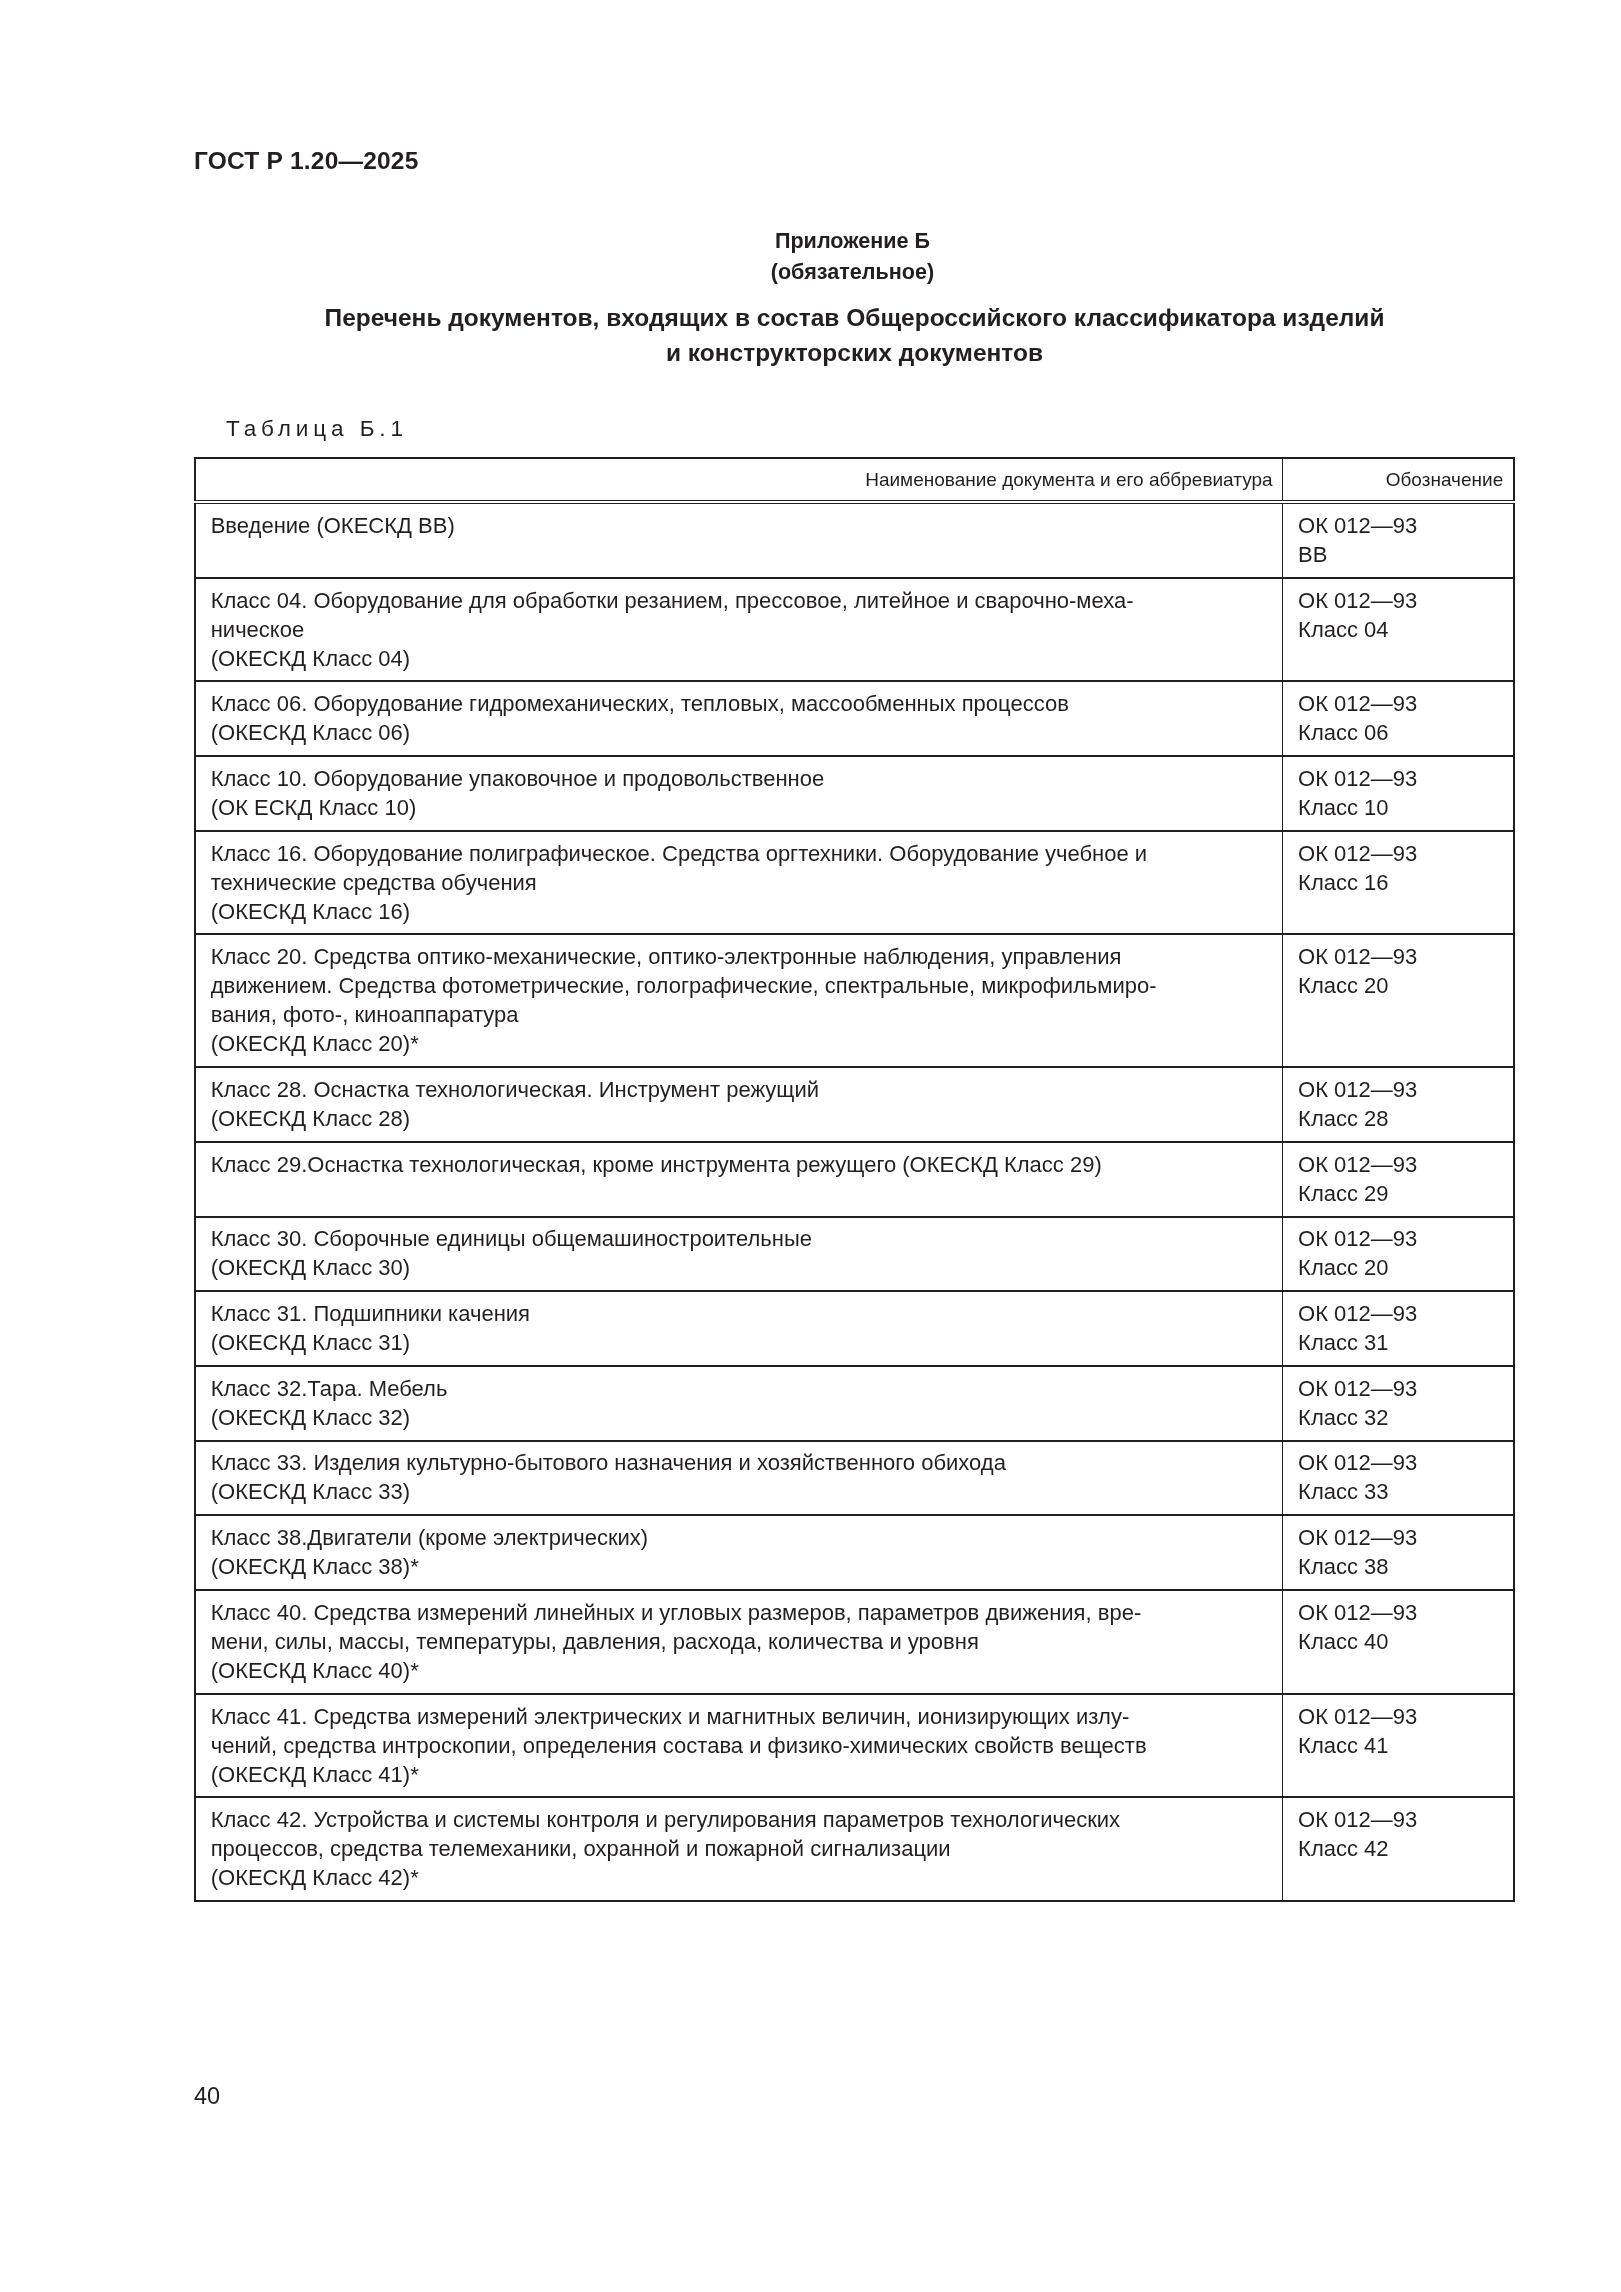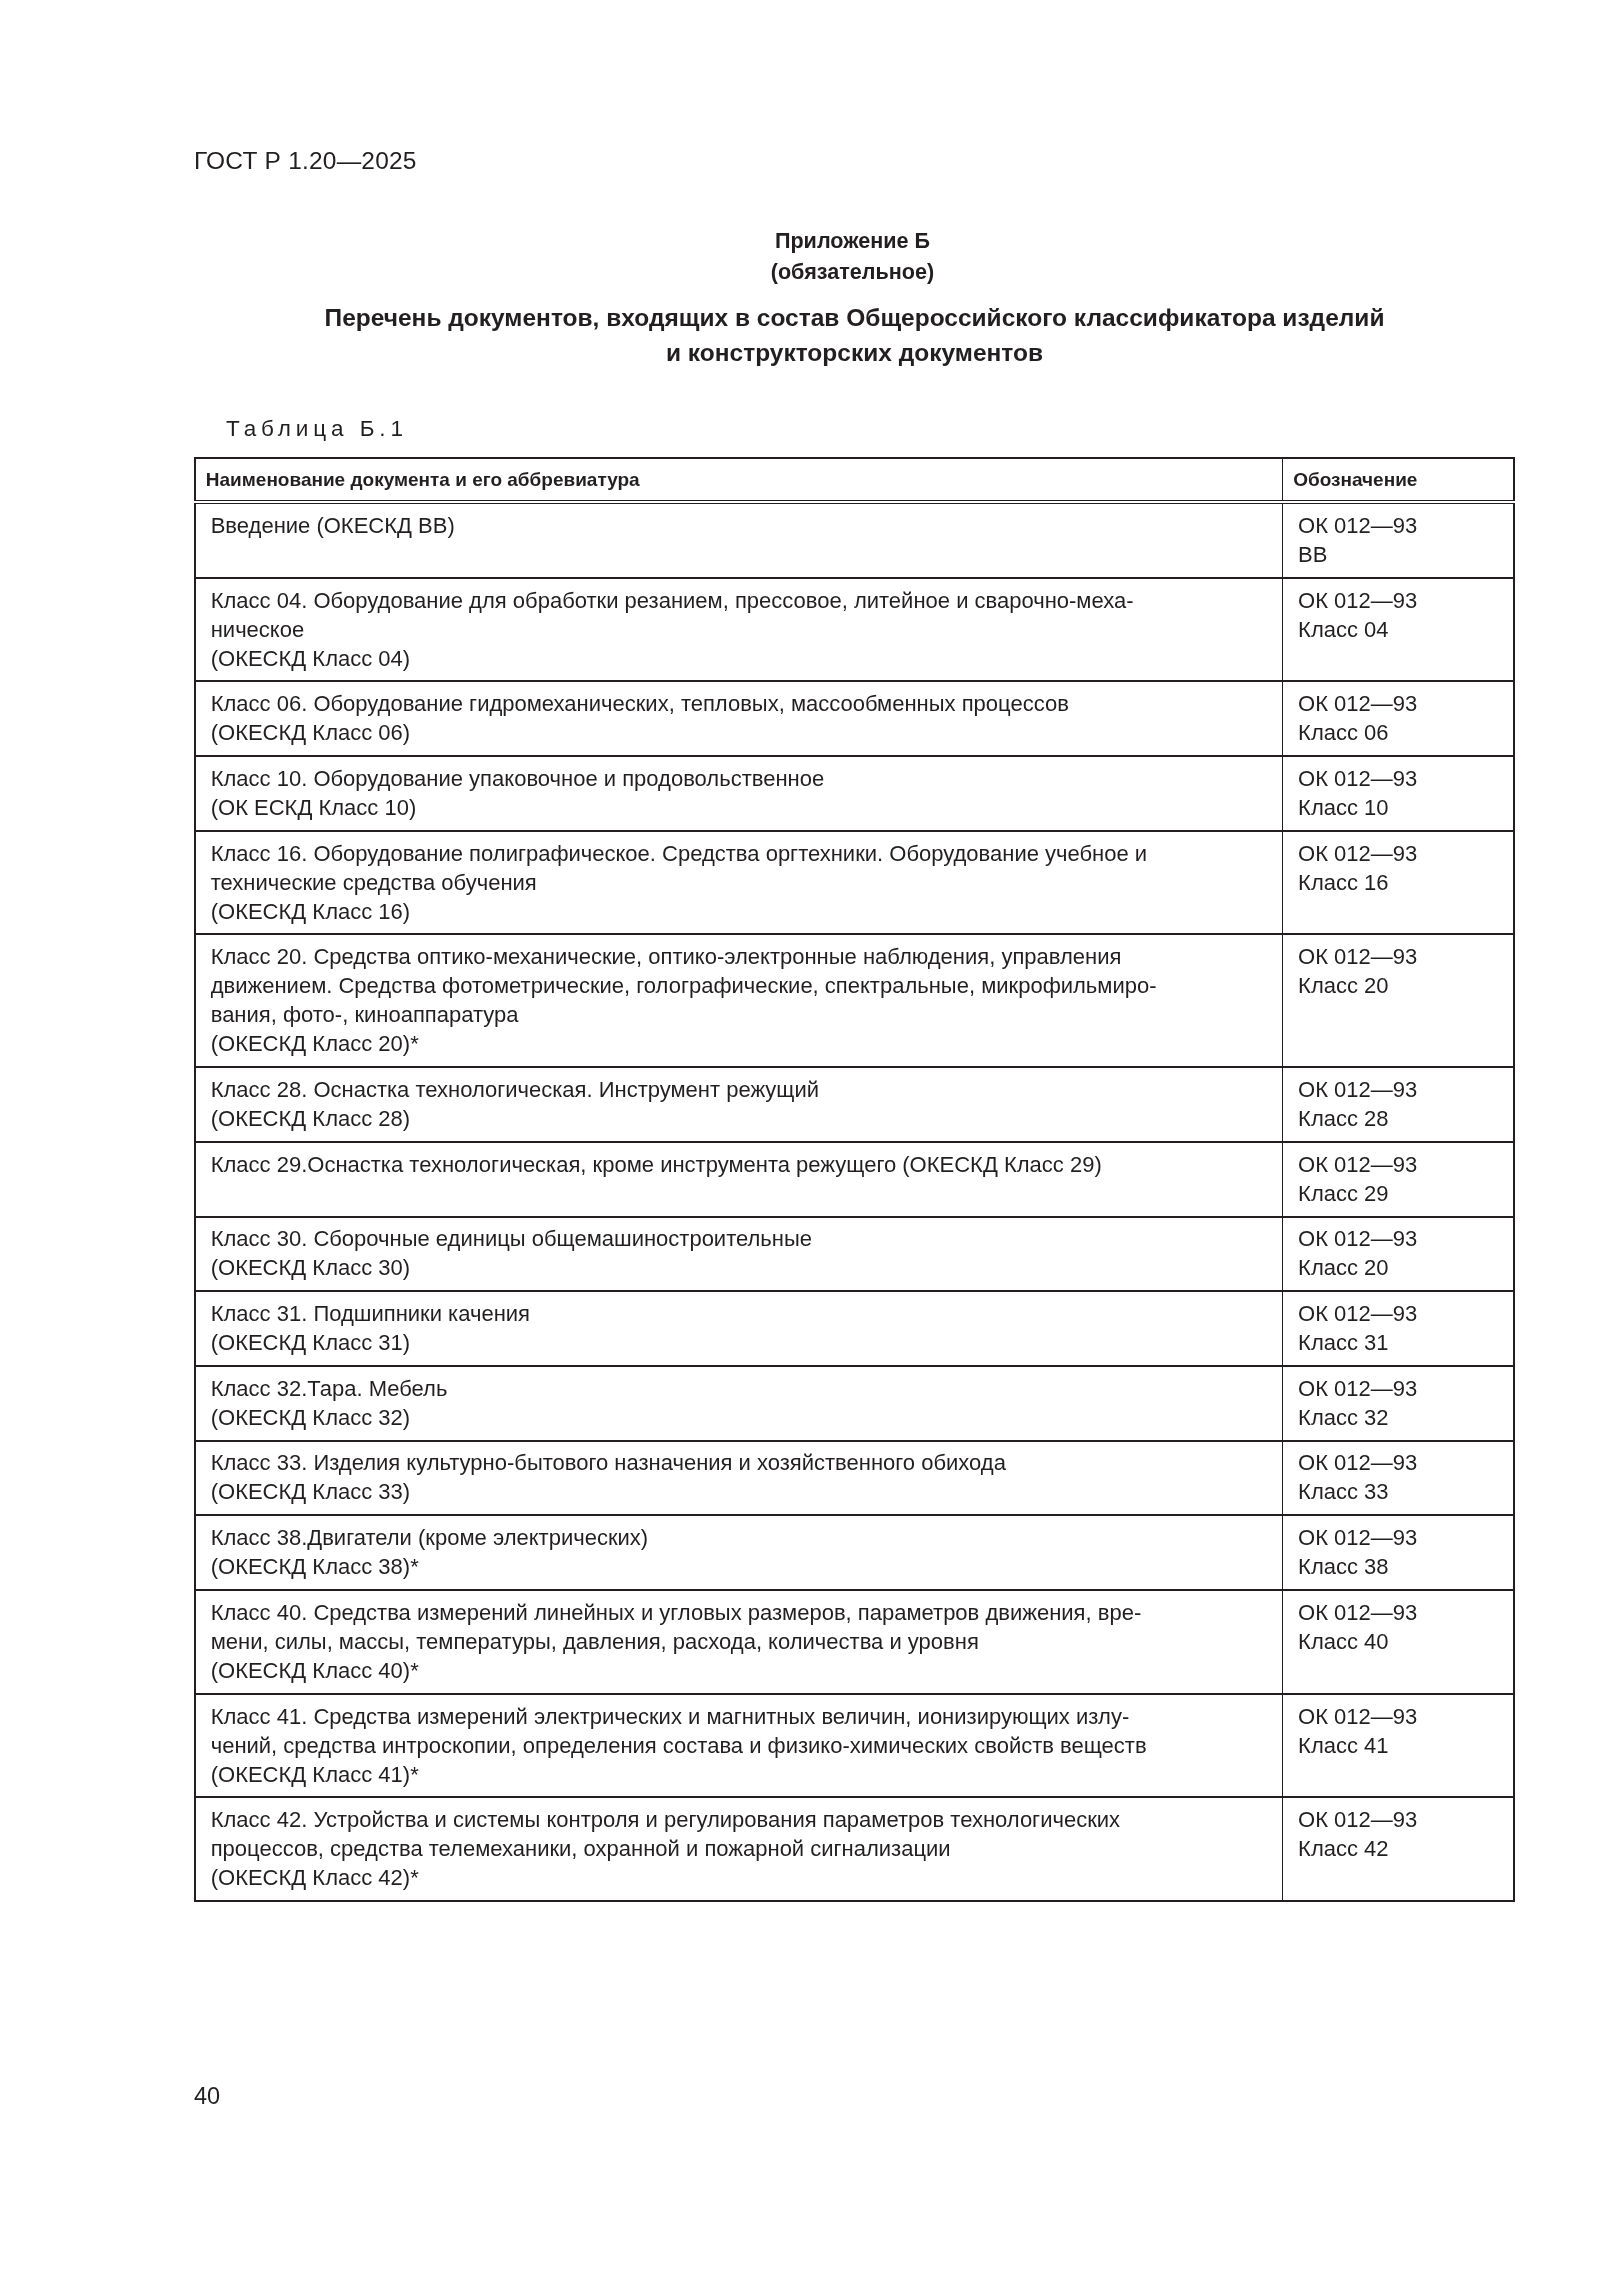--- a/index.html
+++ b/index.html
@@ -2,42 +2,42 @@
 <html><head>
 <meta charset="utf-8">
 <style>
   html, body { margin: 0; padding: 0; background: #ffffff; }
   body {
     width: 1621px; height: 2293px; position: relative; overflow: hidden;
     font-family: "Liberation Sans", sans-serif; color: #231f20;
   }
   .doc-id {
     position: absolute; left: 194px; top: 147px;
-    font-size: 24.5px; font-weight: normal; letter-spacing: 0.2px;
+    font-size: 24.5px; font-weight: bold; letter-spacing: 0.2px;
   }
   .appendix {
     position: absolute; left: 0; width: 1705px; top: 225px;
     text-align: center; font-size: 21.6px; font-weight: bold; line-height: 31px;
   }
   .title {
     position: absolute; left: 194px; width: 1321px; top: 300px;
     text-align: center; font-size: 24.5px; font-weight: bold; line-height: 35px;
   }
   .table-caption {
     position: absolute; left: 194px; top: 416px;
     font-size: 22.5px; letter-spacing: 4.9px; margin-left: 32px;
   }
   table.main {
     position: absolute; left: 194px; top: 457px; width: 1321px;
     border-collapse: collapse; border: 2.9px solid #231f20;
     font-size: 22px; line-height: 29px;
   }
   table.main td, table.main th { vertical-align: top; padding: 6.9px 14.7px 7.8px 14.7px; }
   table.main th {
-    font-weight: bold; font-size: 19px; text-align: left; vertical-align: middle;
+    font-weight: normal; font-size: 19px; text-align: right; vertical-align: middle;
     height: 41px; padding: 0 9.8px; border-bottom: 4.9px double #231f20;
   }
   .col-name { width: 1057px; border-right: 1.5px solid #231f20; text-align: justify; }
   .col-code { border-left: 1.5px solid #231f20; }
   table.main tbody tr { border-top: 2.9px solid #231f20; }
   table.main tbody tr:first-child { border-top: none; }
   .page-num { position: absolute; left: 194px; top: 2083px; font-size: 23.5px; }
   .line { display: block; }
 </style>
 </head>

